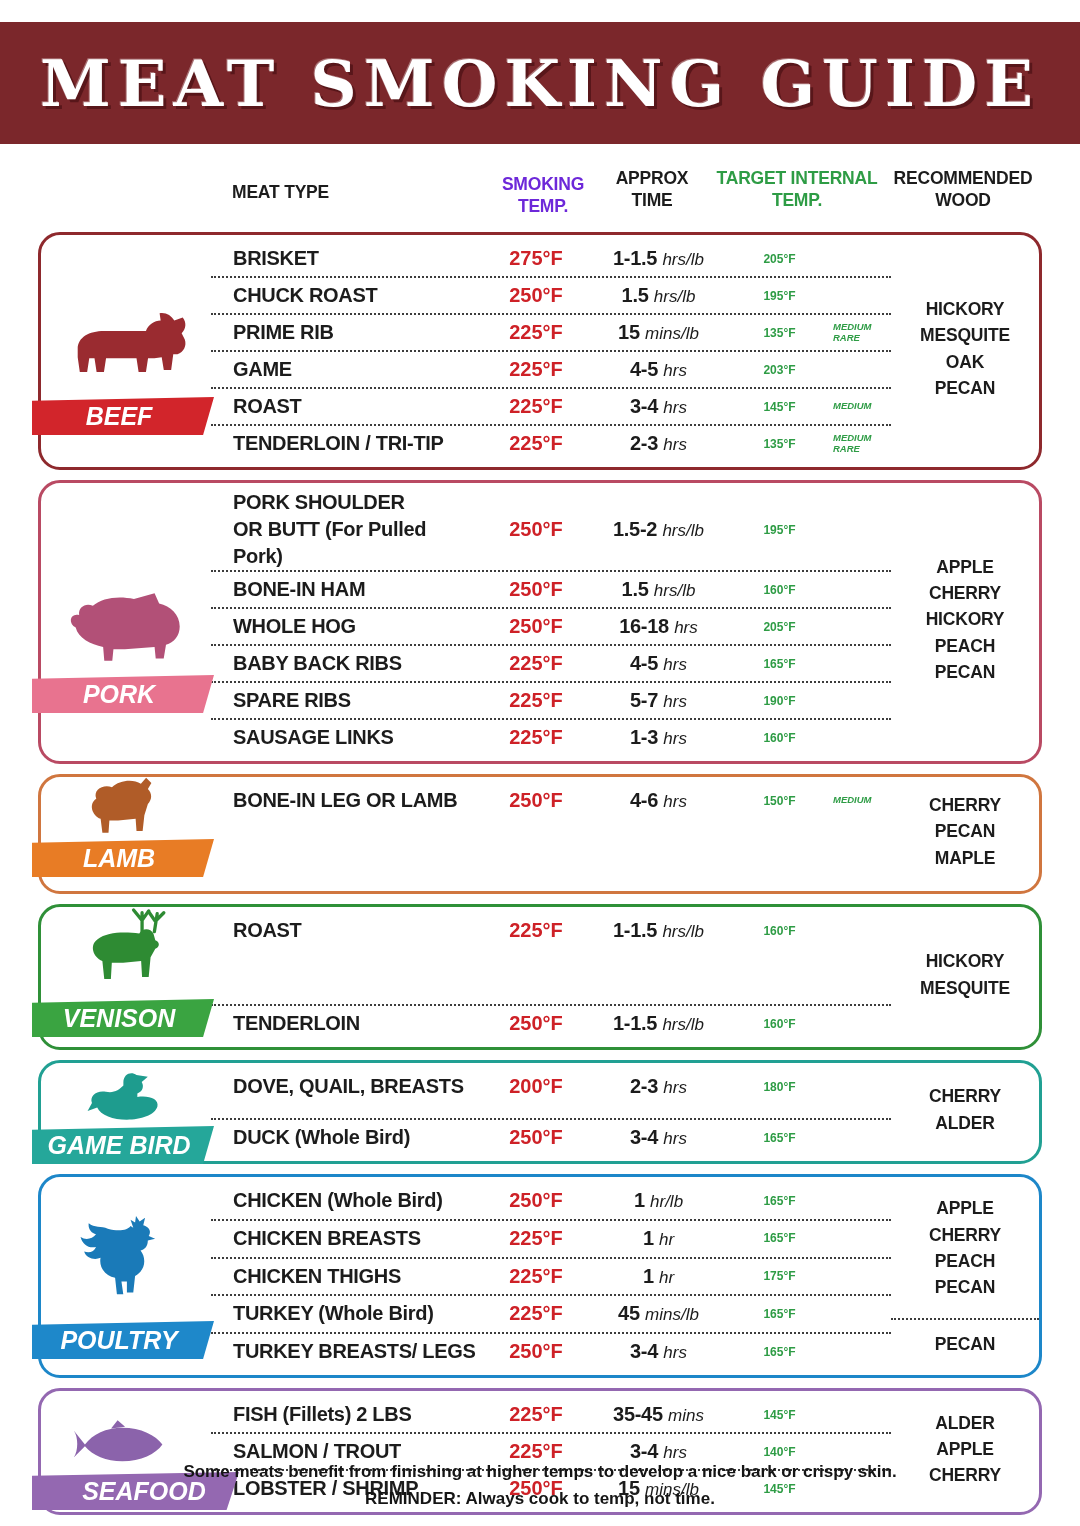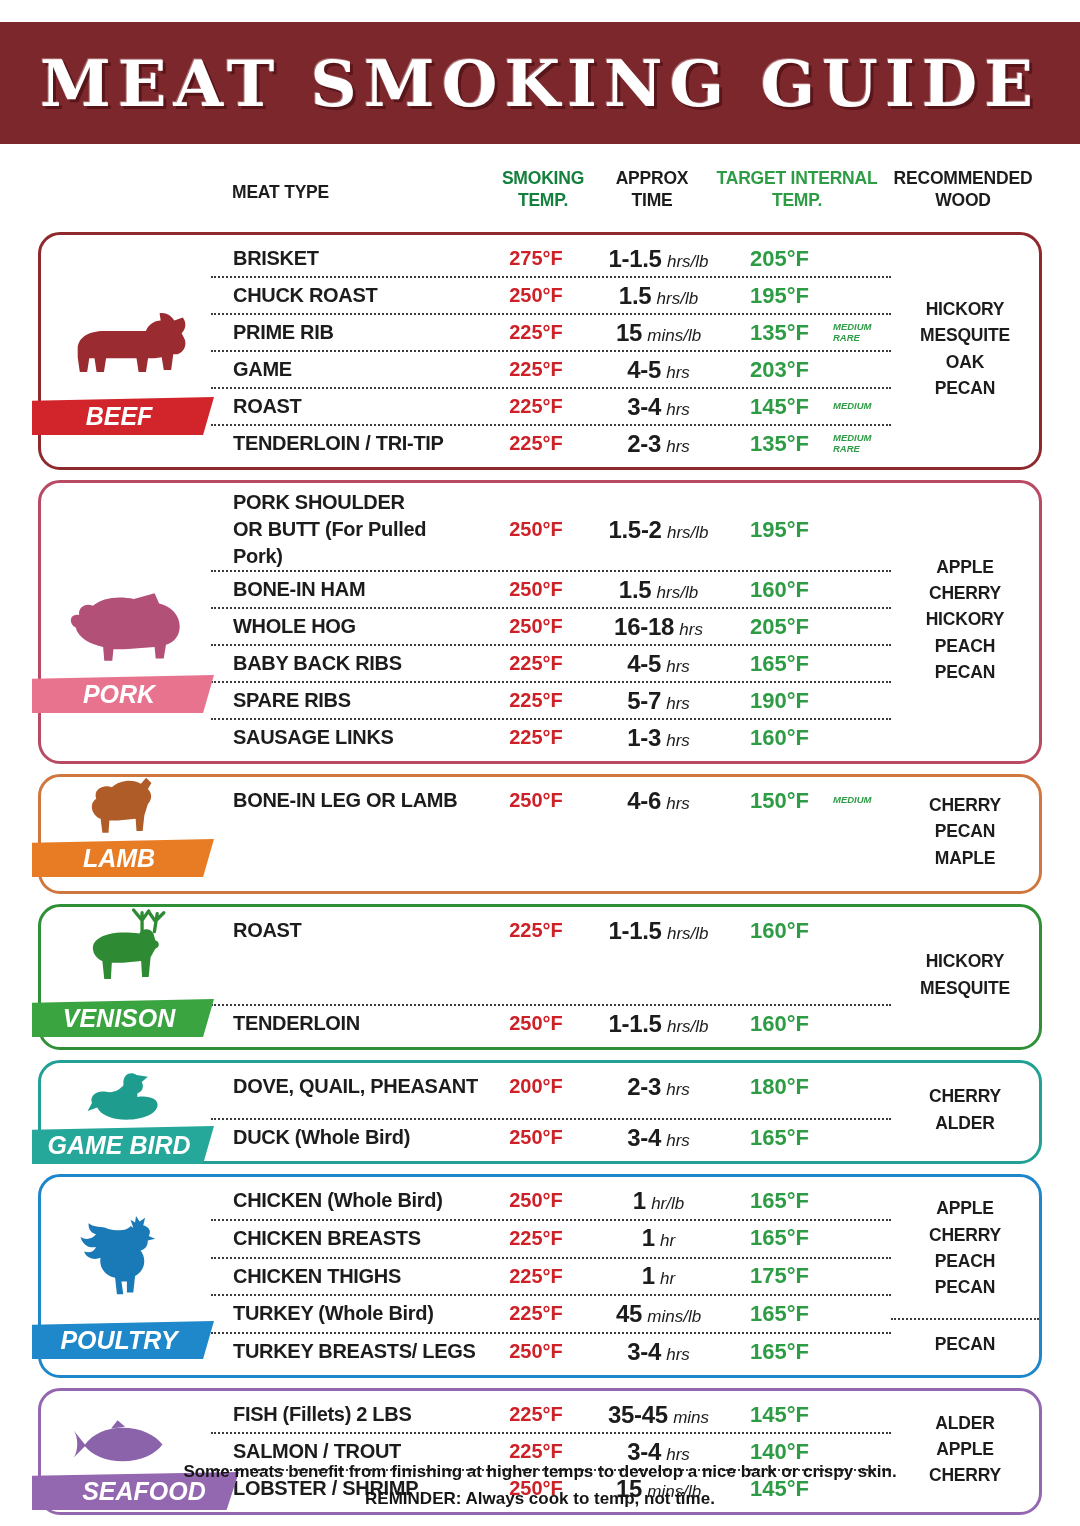--- a/index.html
+++ b/index.html
@@ -15,21 +15,21 @@
   .banner h1{
     margin:0;font-family:"DejaVu Serif",serif;font-weight:bold;
     font-size:64px;letter-spacing:7px;color:#ffffff;
     text-shadow:3px 3px 0 rgba(60,10,12,.55), -1px -1px 0 rgba(255,255,255,.35);
     white-space:nowrap;
   }
   
   .colheads{position:absolute;top:158px;left:0;width:1080px;height:70px;font-weight:bold;font-size:17.5px;color:#1c1c1c;}
   .colheads span{position:absolute;text-align:center;line-height:1.25;letter-spacing:-0.2px;}
   .ch-meat{left:232px;top:24px;text-align:left !important;white-space:nowrap;}
-  .ch-smoke{left:543px;top:10px;width:120px;transform:translateX(-50%);color:#15803d;}
+  .ch-smoke{left:543px;top:16px;width:120px;transform:translateX(-50%);color:#6d28d9;}
   .ch-time{left:652px;top:10px;width:100px;transform:translateX(-50%);}
   .ch-int{left:797px;top:10px;width:190px;transform:translateX(-50%);color:#2e9c45;}
   .ch-wood{left:963px;top:10px;width:160px;transform:translateX(-50%);}
   
   .sections{position:absolute;top:232px;left:38px;width:1004px;}
   .box{
     position:relative;border:3px solid var(--border);border-radius:22px;
     display:flex;align-items:stretch;margin-bottom:10px;background:#fff;
   }
   .icon-zone{position:relative;width:170px;flex:0 0 170px;}
@@ -42,24 +42,24 @@
   .ribbon span{
     color:#fff;font-style:italic;font-weight:bold;font-size:25px;
     letter-spacing:0px;white-space:nowrap;transform:translateX(-4px);
   }
   .rows{flex:1 1 auto;display:flex;flex-direction:column;justify-content:space-between;padding:6px 0;}
   .row{display:flex;align-items:center;min-height:35px;}
   .row + .row{border-top:2px dotted #3c3c3c;}
   .c-meat{flex:0 0 270px;padding-left:22px;font-weight:bold;font-size:20px;color:#1c1c1c;white-space:pre-line;line-height:1.35;letter-spacing:-0.3px;box-sizing:border-box;}
   .c-temp{flex:0 0 110px;text-align:center;font-weight:bold;font-size:20px;color:#ce2127;}
   .c-time{flex:0 0 135px;text-align:center;font-size:19px;color:#1c1c1c;}
-  .c-time b{font-size:24px;letter-spacing:-0.3px;}
+  .c-time b{font-size:20px;letter-spacing:-0.3px;}
   .c-time i{font-weight:500;font-size:17px;}
   .c-int{flex:0 0 165px;display:flex;align-items:center;}
-  .c-int .val{flex:1 1 auto;text-align:center;font-weight:bold;font-size:22px;color:#2e9c45;}
+  .c-int .val{flex:1 1 auto;text-align:center;font-weight:bold;font-size:12px;color:#2e9c45;}
   .badge{
     flex:0 0 58px;font-size:9.5px;line-height:1.1;font-style:italic;font-weight:bold;
     color:#2e9c45;text-align:left;white-space:pre-line;letter-spacing:0;
   }
   .wood-zone{flex:0 0 148px;display:flex;flex-direction:column;padding:1px 4px 6px 0;}
   .wood-group{
     flex-grow:1;display:flex;align-items:center;justify-content:center;
     text-align:center;font-weight:bold;font-size:17.5px;color:#1c1c1c;line-height:1.5;
     white-space:pre-line;letter-spacing:-0.2px;
   }
@@ -317,21 +317,21 @@
       <div class="icon-zone">
         <svg class="animal" width="96" height="57" viewBox="0 0 110 65" fill="currentColor">
           <path d="M52 16 C52 7 61 3 67 8 L80 10 L73 16 C76 21 74 27 68 29 L68 33 C81 31 93 35 91 44 C88 54 72 59 56 59 C40 59 26 54 22 45 L11 49 L16 40 C13 32 21 25 32 27 C41 29 47 25 52 20 Z"></path>
         </svg>
         <div class="ribbon">
           <span>GAME BIRD</span>
         </div>
       </div>
       <div class="rows">
           <div class="row">
-            <span class="c-meat">DOVE, QUAIL, PHEASANT</span>
+            <span class="c-meat">DOVE, QUAIL, BREASTS</span>
             <span class="c-temp">200°F</span>
             <span class="c-time"><b>2-3</b> <i>hrs</i></span>
             <span class="c-int">
               <span class="val">180°F</span>
               <span class="badge"></span>
             </span>
           </div>
           <div class="row">
             <span class="c-meat">DUCK (Whole Bird)</span>
             <span class="c-temp">250°F</span>

